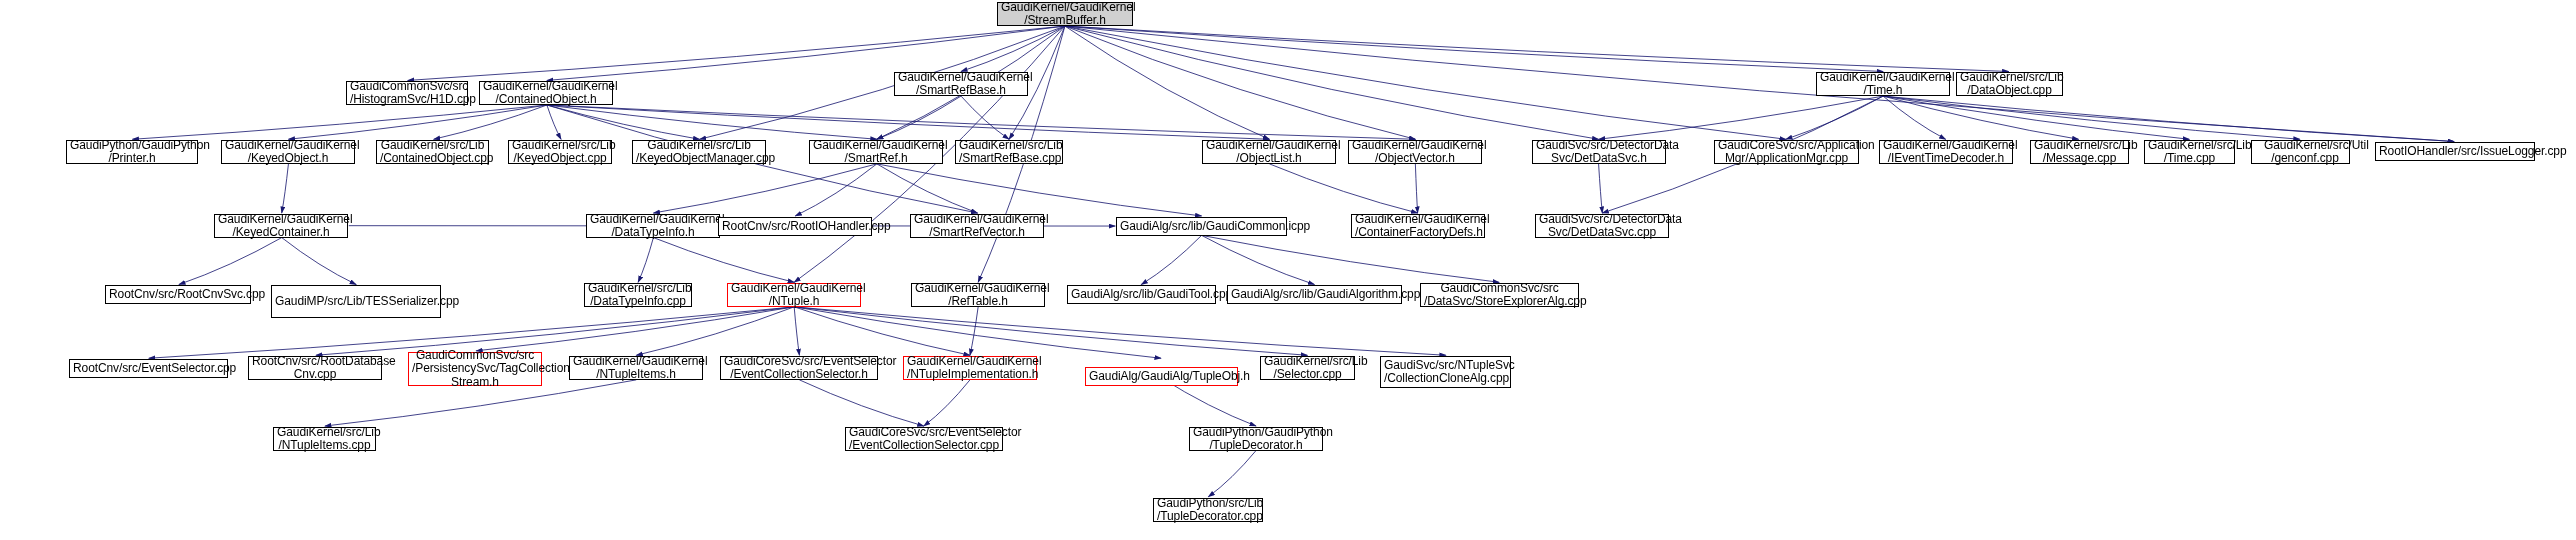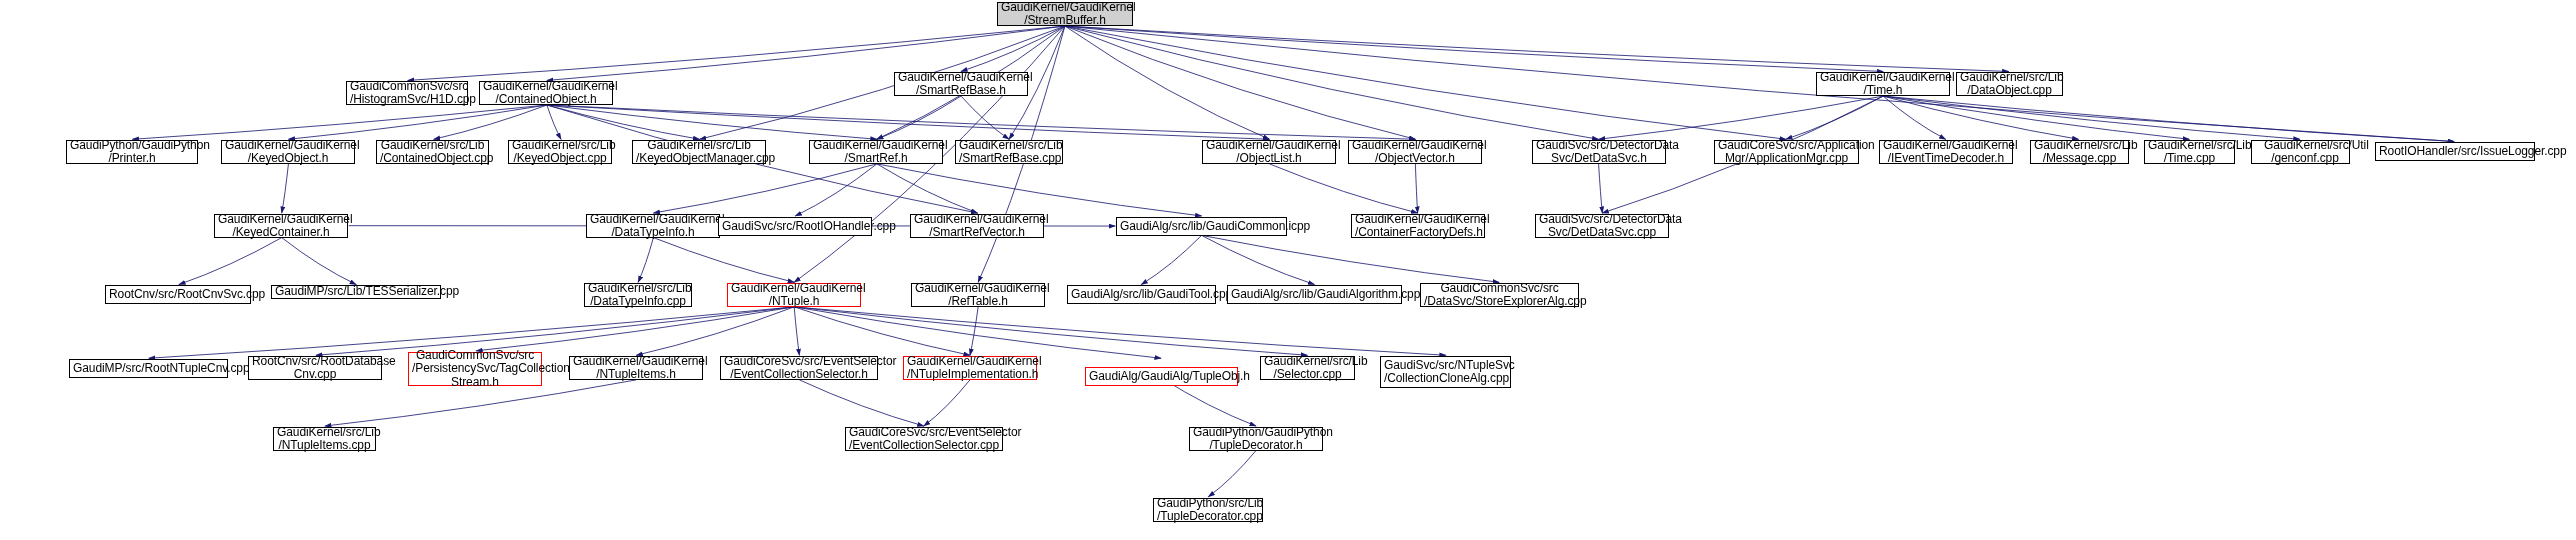--- a/index.html
+++ b/index.html
@@ -156,41 +156,41 @@
 /Message.cpp</span></div>
       <div class="node" style="left: 2144px; top: 140px; width: 91px; height: 24px;"><span>GaudiKernel/src/Lib
 /Time.cpp</span></div>
       <div class="node" style="left: 2251px; top: 140px; width: 99px; height: 24px; padding-left: 12px;"><span>GaudiKernel/src/Util
 /genconf.cpp</span></div>
       <div class="node" style="left: 2375px; top: 142px; width: 160px; height: 18.6px;"><span>RootIOHandler/src/IssueLogger.cpp</span></div>
       <div class="node" style="left: 214px; top: 214px; width: 134px; height: 24px;"><span>GaudiKernel/GaudiKernel
 /KeyedContainer.h</span></div>
       <div class="node" style="left: 586px; top: 214px; width: 134px; height: 24px;"><span>GaudiKernel/GaudiKernel
 /DataTypeInfo.h</span></div>
-      <div class="node" style="left: 718px; top: 217px; width: 154px; height: 18.6px;"><span>GaudiSvc/src/RootIOHandler.cpp</span></div>
+      <div class="node" style="left: 718px; top: 217px; width: 154px; height: 18.6px;"><span>RootCnv/src/RootIOHandler.cpp</span></div>
       <div class="node" style="left: 910px; top: 214px; width: 134px; height: 24px;"><span>GaudiKernel/GaudiKernel
 /SmartRefVector.h</span></div>
       <div class="node" style="left: 1116px; top: 217px; width: 171px; height: 18.6px;"><span>GaudiAlg/src/lib/GaudiCommon.icpp</span></div>
       <div class="node" style="left: 1351px; top: 214px; width: 134px; height: 24px;"><span>GaudiKernel/GaudiKernel
 /ContainerFactoryDefs.h</span></div>
       <div class="node" style="left: 1535px; top: 214px; width: 134px; height: 24px;"><span>GaudiSvc/src/DetectorData
 Svc/DetDataSvc.cpp</span></div>
       <div class="node" style="left: 105px; top: 285px; width: 146px; height: 18.6px;"><span>RootCnv/src/RootCnvSvc.cpp</span></div>
-      <div class="node" style="left: 271px; top: 285px; width: 170px; height: 14px;"><span>GaudiMP/src/Lib/TESSerializer.cpp</span></div>
+      <div class="node" style="left: 271px; top: 285px; width: 170px; height: 33px;"><span>GaudiMP/src/Lib/TESSerializer.cpp</span></div>
       <div class="node" style="left: 584px; top: 283px; width: 108px; height: 24px;"><span>GaudiKernel/src/Lib
 /DataTypeInfo.cpp</span></div>
       <div class="node red" style="left: 727px; top: 283px; width: 134px; height: 24px;"><span>GaudiKernel/GaudiKernel
 /NTuple.h</span></div>
       <div class="node" style="left: 911px; top: 283px; width: 134px; height: 24px;"><span>GaudiKernel/GaudiKernel
 /RefTable.h</span></div>
       <div class="node" style="left: 1067px; top: 285px; width: 149px; height: 18.6px;"><span>GaudiAlg/src/lib/GaudiTool.cpp</span></div>
       <div class="node" style="left: 1227px; top: 285px; width: 175px; height: 18.6px;"><span>GaudiAlg/src/lib/GaudiAlgorithm.cpp</span></div>
       <div class="node" style="left: 1420px; top: 283px; width: 159px; height: 24px;"><span>GaudiCommonSvc/src
 /DataSvc/StoreExplorerAlg.cpp</span></div>
-      <div class="node" style="left: 69px; top: 359px; width: 159px; height: 18.6px;"><span>GaudiMP/src/RootNTupleCnv.cpp</span></div>
+      <div class="node" style="left: 69px; top: 359px; width: 159px; height: 18.6px;"><span>RootCnv/src/EventSelector.cpp</span></div>
       <div class="node" style="left: 248px; top: 356px; width: 134px; height: 24px;"><span>RootCnv/src/RootDatabase
 Cnv.cpp</span></div>
       <div class="node red" style="left: 408px; top: 352px; width: 134px; height: 34px;"><span>GaudiCommonSvc/src
 /PersistencySvc/TagCollection
 Stream.h</span></div>
       <div class="node" style="left: 569px; top: 356px; width: 134px; height: 24px;"><span>GaudiKernel/GaudiKernel
 /NTupleItems.h</span></div>
       <div class="node" style="left: 720px; top: 356px; width: 158px; height: 24px;"><span>GaudiCoreSvc/src/EventSelector
 /EventCollectionSelector.h</span></div>
       <div class="node red" style="left: 903px; top: 356px; width: 134px; height: 24px;"><span>GaudiKernel/GaudiKernel

